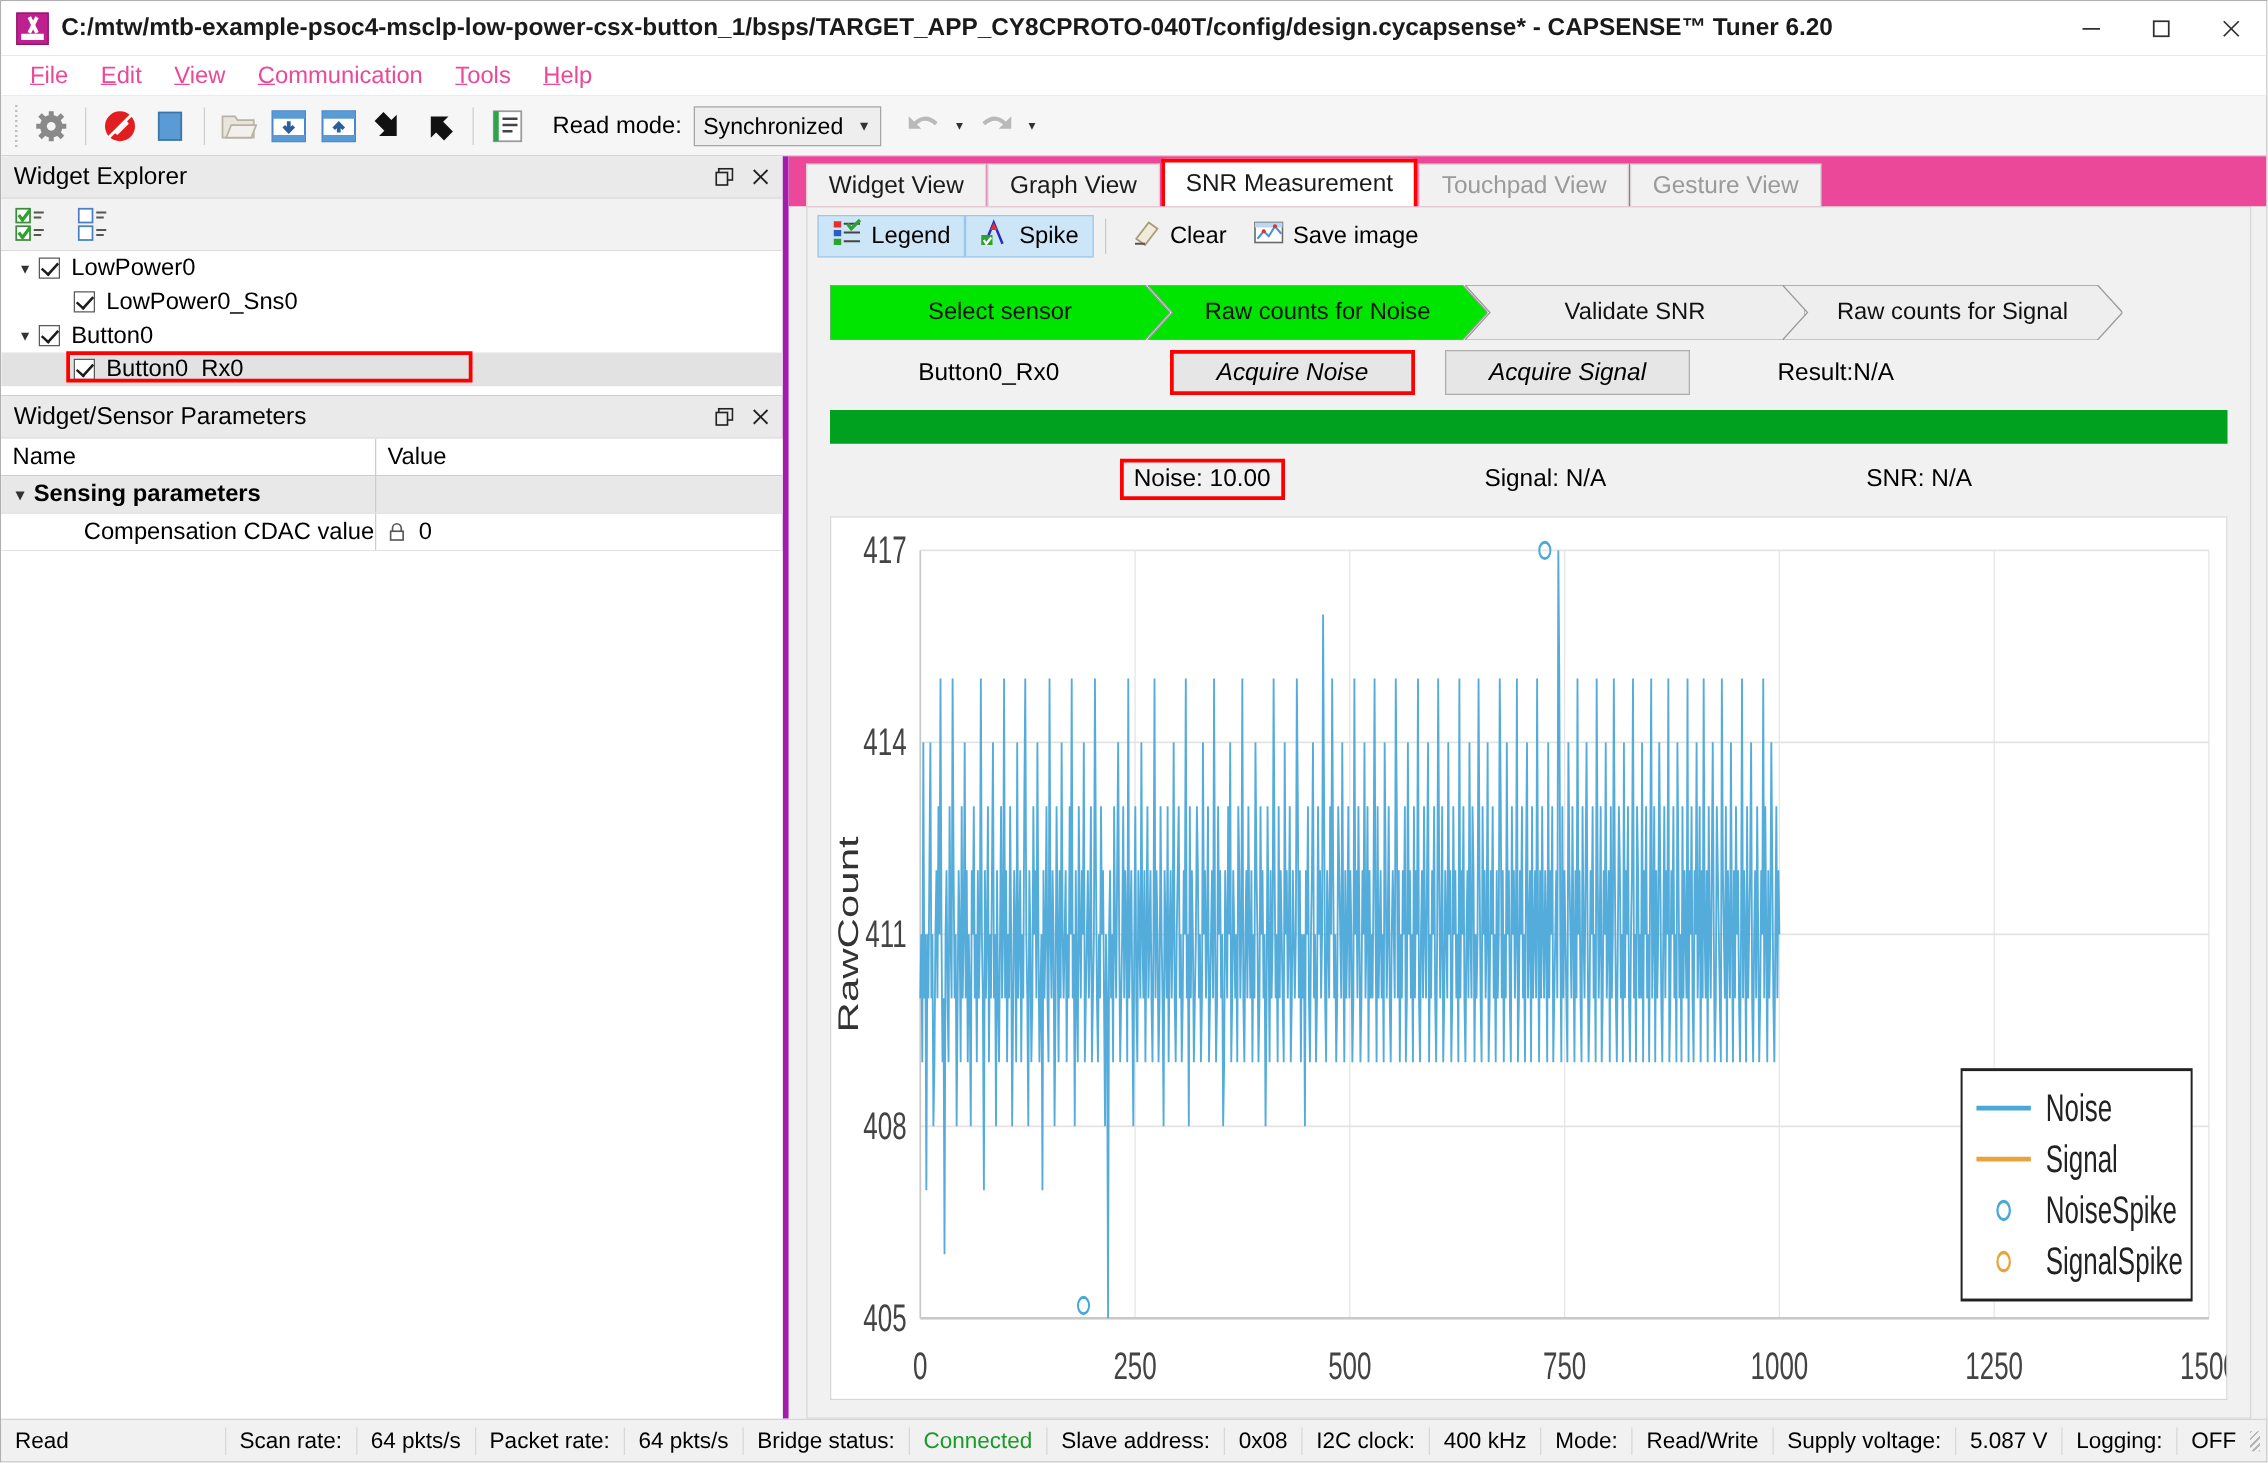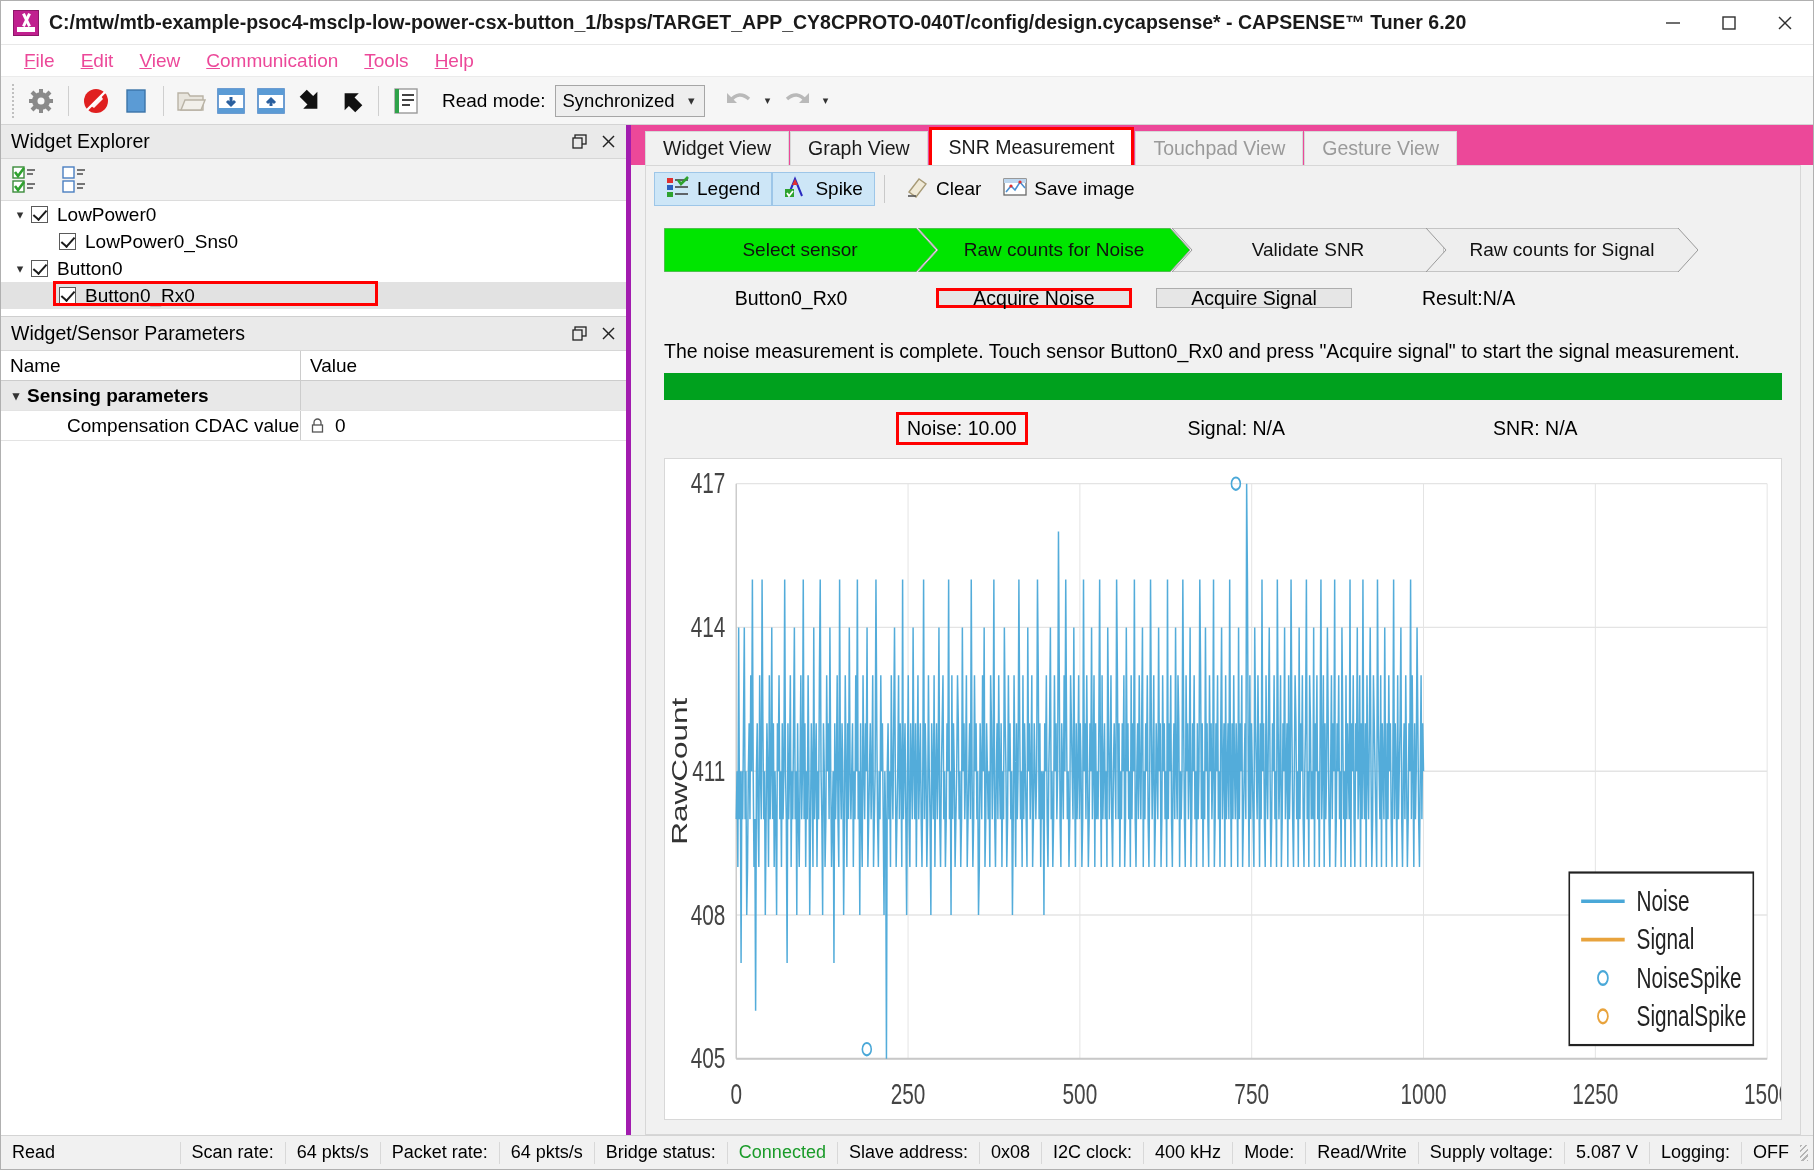--- a/index.html
+++ b/index.html
@@ -118,22 +118,22 @@
   
   .steps { display:flex; margin:16px 0 0 18px; height:28px; }
   .step { height:44px; display:flex; align-items:center; justify-content:center;
           font-size:19px; color:#111; position:relative; }
   .step svg { position:absolute; left:0; top:0; }
   .step span { position:relative; z-index:2; }
 
   
   .actrow { display:flex; align-items:center; margin-top:22px; height:40px; }
   .sensor-name { width:290px; text-align:center; font-size:19.5px; }
-  .abtn { width:196px; height:20px; background:#e6e6e6; border:1px solid #adadad;
-          display:flex; align-items:center; justify-content:center; font-size:19.5px; }
+  .abtn { width:196px; height:36px; background:#e6e6e6; border:1px solid #adadad;
+          display:flex; align-items:center; justify-content:center; font-size:19.5px;font-style:italic; }
   .abtn.hl { border:3px solid #ff0000; background:#e6e6e6; }
   .abtn-wrap { margin-right:24px; }
   .result { margin-left:70px; font-size:19.5px; }
 
   .instruction { margin:22px 18px 0 18px; font-size:19.5px; }
   .progress { margin:10px 18px 0 18px; height:27px; background:#00a11e; }
 
   .metrics { display:flex; margin:12px 0 0 0; align-items:center; height:32px; }
   .metric { font-size:19.5px; }
   .metric.hl { border:3px solid #ff0000; padding:2px 8px; }
@@ -524,21 +524,20 @@
 
         <div class="actrow">
           <div class="sensor-name">Button0_Rx0</div>
           <div class="abtn-wrap">
             <div class="abtn hl">Acquire Noise</div>
           </div>
           <div class="abtn">Acquire Signal</div>
           <div class="result">Result:N/A</div>
         </div>
 
-        <div class="instruction">The noise measurement is complete. Touch sensor Button0_Rx0 and press "Acquire signal" to start the signal measurement.</div>
         <div class="progress"></div>
 
         <div class="metrics">
           <div style="width:250px;"></div>
           <div class="metric hl">Noise:  10.00</div>
           <div style="width:160px;"></div>
           <div class="metric">Signal:  N/A</div>
           <div style="width:208px;"></div>
           <div class="metric">SNR:  N/A</div>
         </div>

